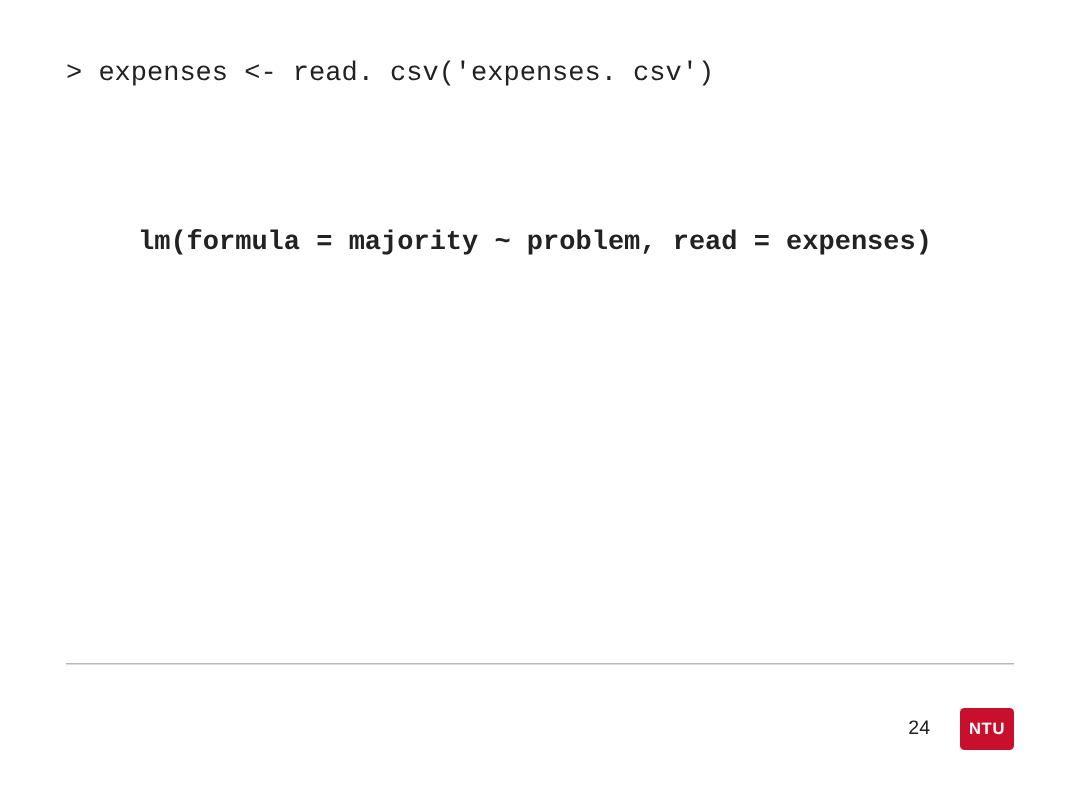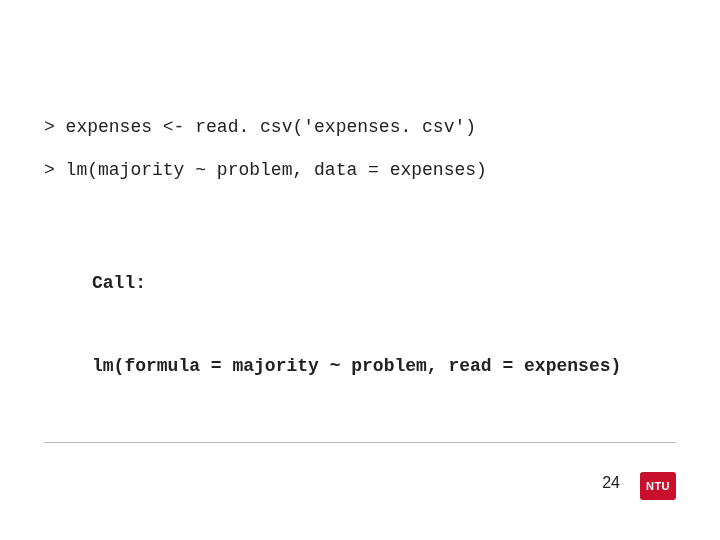--- a/index.html
+++ b/index.html
@@ -10,21 +10,21 @@
     background: #ffffff;
     font-family: "Consolas", "Menlo", "Courier New", monospace;
     color: #222;
     position: relative;
     overflow: hidden;
   }
   .slide {
     box-sizing: border-box;
     width: 720px;
     height: 540px;
-    padding: 114px 44px 0 44px;
+    padding: 36px 44px 0 44px;
     position: relative;
   }
   .code-line {
     font-size: 18px;
     line-height: 1.5;
     white-space: pre;
     margin-bottom: 16px;
     font-weight: 400;
   }
   .output-block {
@@ -52,21 +52,21 @@
     top: -22px;
     border: none;
     border-top: 1px solid #b8b8b8;
     margin: 0;
   }
   .page-number {
     position: absolute;
     right: 56px;
     bottom: 2px;
     font-family: Arial, Helvetica, sans-serif;
-    font-size: 16px;
+    font-size: 13px;
     color: #222;
     font-weight: 400;
   }
   .logo {
     position: absolute;
     right: 0;
     bottom: -6px;
     width: 36px;
     height: 28px;
     background: #c8102e;
@@ -82,24 +82,22 @@
     color: #ffffff;
     letter-spacing: 0.5px;
   }
 </style>
 </head>
 <body>
 
 <div class="slide">
 
   <div class="code-line">&gt; expenses &lt;- read. csv('expenses. csv')</div>
-  <div class="code-line">&gt; lm(majority ~ problem, data = expenses)</div>
 
   <div class="output-block">
-    <span class="output-line">Call:</span>
     <span class="output-line">lm(formula = majority ~ problem, read = expenses)</span>
     <span class="output-line"> </span>
     
     
   </div>
 
   <div class="footer">
     <hr class="footer-rule">
     <div class="page-number">24</div>
     <div class="logo">

